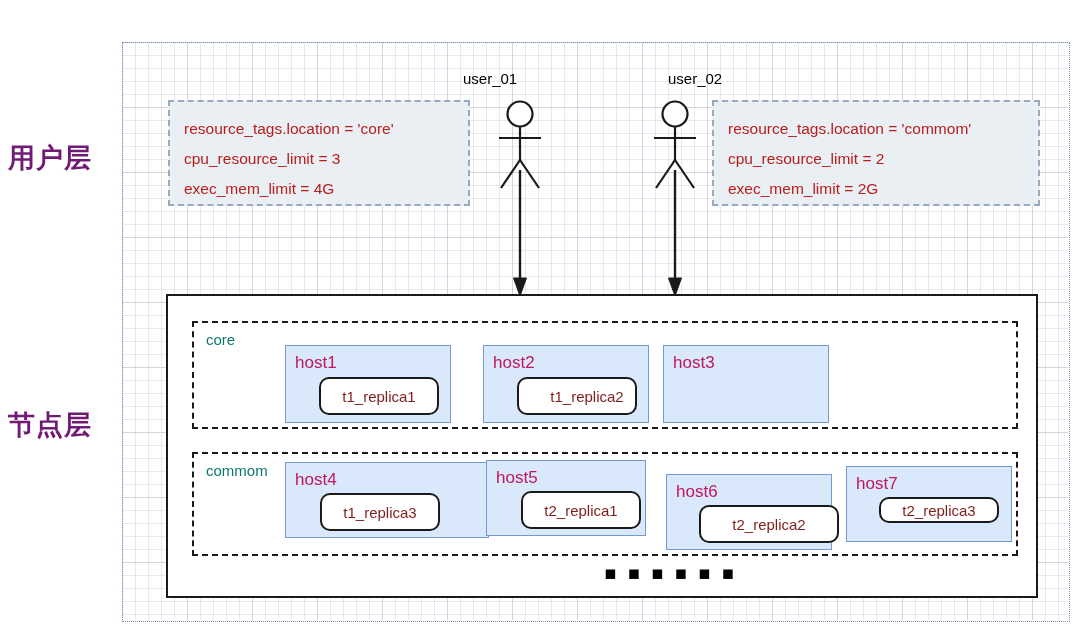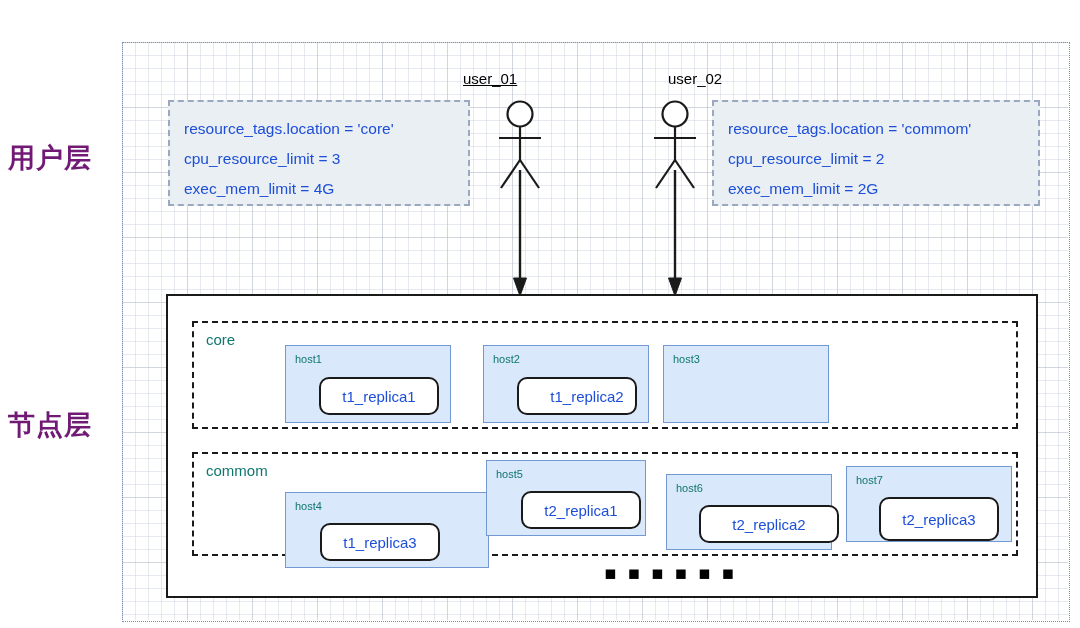--- a/index.html
+++ b/index.html
@@ -67,21 +67,21 @@
   
   .prop-panel {
     position: absolute;
     background: #eaeff3;
     border: 2px dashed #9aa9bf;
     box-sizing: border-box;
     padding: 12px 14px 10px 14px;
   }
   .prop-line {
     font-size: 15.5px;
-    color: #1d4ed8;
+    color: #b91c1c;
     line-height: 30px;
     white-space: nowrap;
   }
   #panel-user01 { left: 168px; top: 100px; width: 302px; height: 106px; }
   #panel-user02 { left: 712px; top: 100px; width: 328px; height: 106px; }
 
   
   .actor-label {
     position: absolute;
     font-size: 15px;
@@ -133,37 +133,37 @@
   .host {
     position: absolute;
     background: #dae8fc;
     border: 1.5px solid #7399d4;
     box-sizing: border-box;
   }
   .host-label {
     position: absolute;
     left: 9px;
     top: 7px;
-    font-size: 11px;
-    color: #0f766e;
+    font-size: 17px;
+    color: #be185d;
     white-space: nowrap;
   }
 
   
   .replica {
     position: absolute;
     background: #ffffff;
     border: 2px solid #1a1a1a;
     border-radius: 10px;
     box-sizing: border-box;
     display: flex;
     align-items: center;
     justify-content: center;
     font-size: 15px;
-    color: #1d4ed8;
+    color: #7f1d1d;
     white-space: nowrap;
   }
 
   
   #ellipsis {
     position: absolute;
     left: 604px;
     top: 561px;
     font-size: 19px;
     font-weight: bold;
@@ -188,21 +188,21 @@
     <div class="prop-line">cpu_resource_limit = 3</div>
     <div class="prop-line">exec_mem_limit = 4G</div>
   </div>
 
   <div class="prop-panel" id="panel-user02">
     <div class="prop-line">resource_tags.location = 'commom'</div>
     <div class="prop-line">cpu_resource_limit = 2</div>
     <div class="prop-line">exec_mem_limit = 2G</div>
   </div>
 
-  <div class="actor-label" style="left:463px; top:70px;text-decoration:underline;">user_01</div>
+  <div class="actor-label" style="left:463px; top:70px;">user_01</div>
   <svg class="actor" style="left:490px; top:100px;" viewBox="0 0 60 100">
     <circle cx="30" cy="14" r="12.5" fill="#ffffff" stroke="#1a1a1a" stroke-width="2.2"></circle>
     <line x1="30" y1="26.5" x2="30" y2="62" stroke="#1a1a1a" stroke-width="2.2"></line>
     <line x1="9" y1="38" x2="51" y2="38" stroke="#1a1a1a" stroke-width="2.2"></line>
     <line x1="30" y1="60" x2="11" y2="88" stroke="#1a1a1a" stroke-width="2.2"></line>
     <line x1="30" y1="60" x2="49" y2="88" stroke="#1a1a1a" stroke-width="2.2"></line>
   </svg>
   <svg class="arrow-line" style="left:485px; top:170px;" viewBox="0 0 70 130">
     <line x1="35" y1="0" x2="35" y2="114" stroke="#1a1a1a" stroke-width="2.4"></line>
     <polygon points="35,126 28.5,108 41.5,108" fill="#1a1a1a" stroke="#1a1a1a" stroke-width="1"></polygon>
@@ -238,35 +238,35 @@
   </div>
 
   <div class="host" style="left:663px; top:345px; width:166px; height:78px;">
     <div class="host-label">host3</div>
   </div>
 
   <div class="zone" id="zone-commom">
     <div class="zone-label">commom</div>
   </div>
 
-  <div class="host" style="left:285px; top:492px; width:204px; height:76px;">
+  <div class="host" style="left:285px; top:462px; width:204px; height:76px;">
     <div class="host-label">host4</div>
     <div class="replica" style="left:34px; top:30px; width:120px; height:38px;">t1_replica3</div>
   </div>
 
   <div class="host" style="left:486px; top:460px; width:160px; height:76px;">
     <div class="host-label">host5</div>
     <div class="replica" style="left:34px; top:30px; width:120px; height:38px;">t2_replica1</div>
   </div>
 
   <div class="host" style="left:666px; top:474px; width:166px; height:76px;">
     <div class="host-label">host6</div>
     <div class="replica" style="left:32px; top:30px; width:140px; height:38px;">t2_replica2</div>
   </div>
 
   <div class="host" style="left:846px; top:466px; width:166px; height:76px;">
     <div class="host-label">host7</div>
-    <div class="replica" style="left:32px; top:30px; width:120px; height:44px;">t2_replica3</div>
+    <div class="replica" style="left:32px; top:30px; width:120px; height:26px;">t2_replica3</div>
   </div>
 
   <div id="ellipsis">▪ ▪ ▪ ▪ ▪ ▪</div>
 
 </div>
 
 </body></html>

